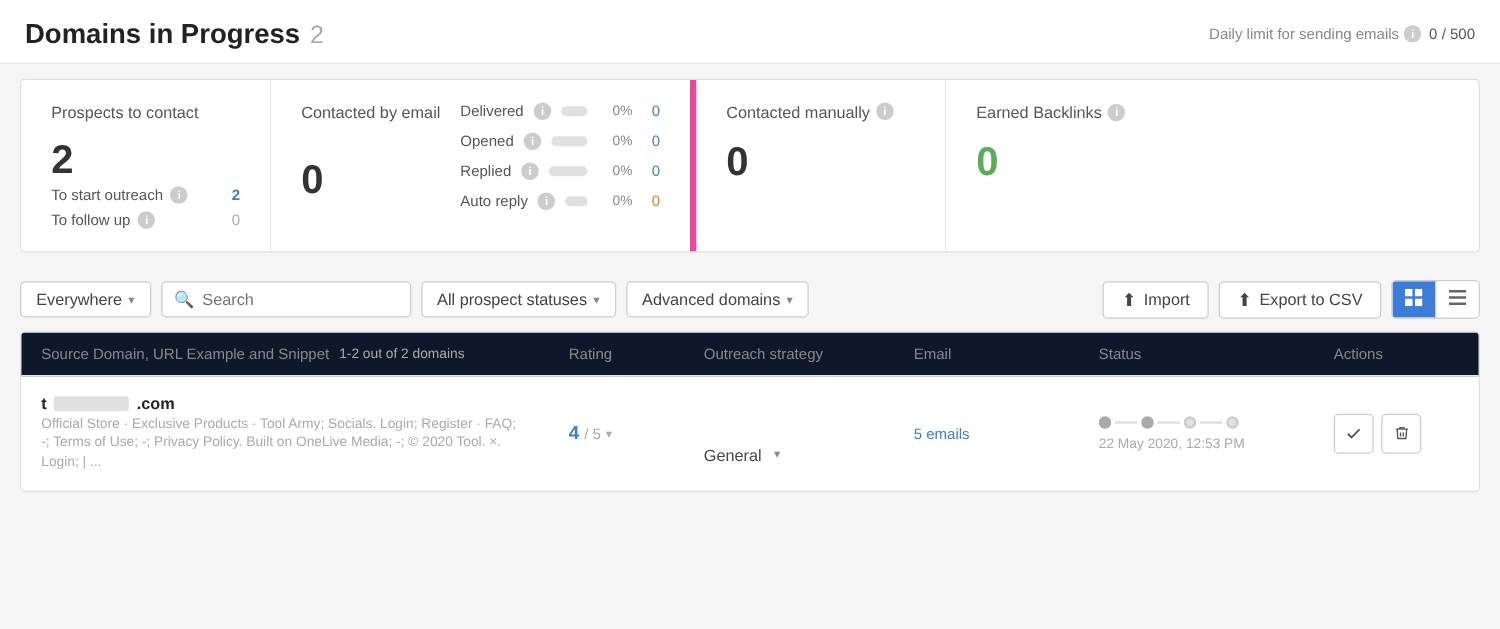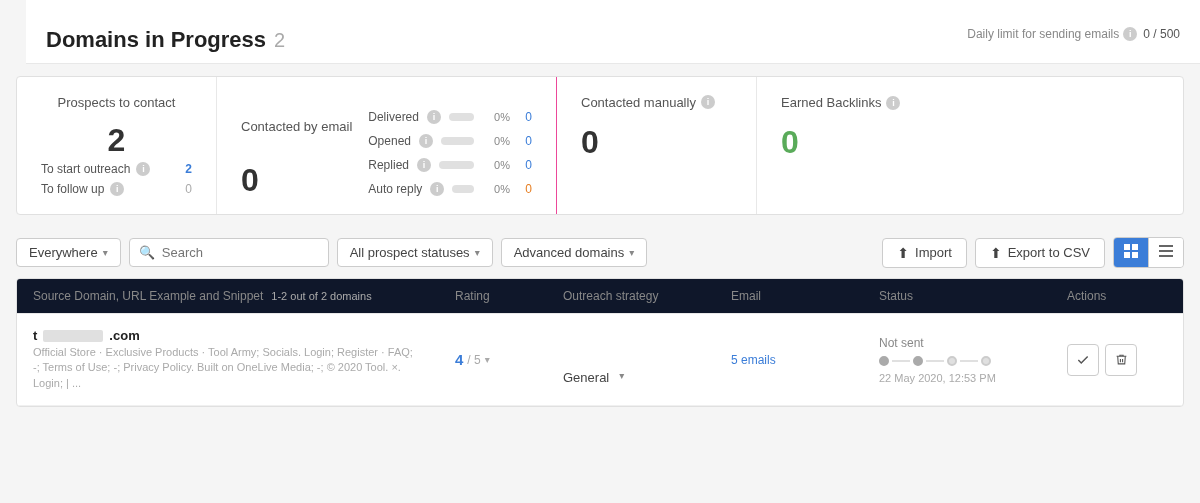--- a/index.html
+++ b/index.html
@@ -1,44 +1,44 @@
 <!DOCTYPE html>
 <html><head>
   <meta charset="utf-8">
   <style>
     * { box-sizing: border-box; margin: 0; padding: 0; }
     body { font-family: -apple-system, BlinkMacSystemFont, 'Segoe UI', sans-serif; font-size: 13px; color: #333; background: #f5f5f5; }
 
     .page-wrapper { background: #f5f5f5; min-height: 503px; }
 
     
-    .page-header { display: flex; align-items: flex-start; justify-content: space-between; padding: 27px 20px 10px; background: #fff; border-bottom: 1px solid #e8e8e8; margin-left: 26px; }
+    .page-header { display: flex; align-items: center; justify-content: space-between; padding: 14px 20px 10px; background: #fff; border-bottom: 1px solid #e8e8e8; }
     .page-title-wrap { display: flex; align-items: baseline; gap: 8px; }
     .page-title { font-size: 22px; font-weight: 700; color: #222; }
     .page-count { font-size: 20px; color: #aaa; font-weight: 400; }
     .daily-limit { display: flex; align-items: center; gap: 6px; color: #888; font-size: 12px; }
     .daily-limit-label { display: flex; align-items: center; gap: 4px; }
     .info-icon { display: inline-flex; align-items: center; justify-content: center; width: 14px; height: 14px; border-radius: 50%; background: #ccc; color: #fff; font-size: 9px; font-weight: bold; cursor: pointer; }
     .daily-limit-value { color: #555; font-size: 12px; }
 
     
     .stats-panel { background: #fff; margin: 12px 16px; border: 1px solid #e0e0e0; border-radius: 4px; display: flex; }
     .stat-section { padding: 18px 24px; flex: 0 0 auto; border-right: 1px solid #e8e8e8; }
     .stat-section:last-child { border-right: none; flex: 1; }
     .stat-section-title { font-size: 13px; color: #555; margin-bottom: 14px; }
 
     
-    .prospects-section { min-width: 200px; text-align: center; }
+    .prospects-section { min-width: 200px; }
     .prospects-big-num { font-size: 32px; font-weight: 700; color: #333; line-height: 1; margin-bottom: 4px; }
     .prospect-row { display: flex; align-items: center; gap: 6px; margin-top: 6px; font-size: 12px; color: #555; }
     .prospect-row .num-blue { color: #3b7dd8; font-weight: 600; margin-left: auto; }
     .prospect-row .num-zero { color: #aaa; margin-left: auto; }
 
     
-    .contacted-section { min-width: 340px; display: flex; gap: 16px; padding: 18px 24px; border-right: 1px solid #ec4899; align-items: flex-end; }
+    .contacted-section { min-width: 340px; display: flex; gap: 16px; padding: 18px 24px; border-right: 5px solid #ec4899; }
     .contacted-big-num { font-size: 32px; font-weight: 700; color: #333; line-height: 1; flex-shrink: 0; align-self: flex-start; margin-top: 30px; }
     .contacted-rows { flex: 1; }
     .contacted-row { display: flex; align-items: center; gap: 8px; margin-bottom: 10px; font-size: 12px; color: #555; }
     .contacted-row:last-child { margin-bottom: 0; }
     .contacted-bar-wrap { flex: 1; height: 8px; background: #e0e0e0; border-radius: 4px; }
     .contacted-bar { height: 8px; background: #c0c0c0; border-radius: 4px; width: 0%; }
     .contacted-pct { width: 28px; text-align: right; color: #888; font-size: 11px; }
     .contacted-num { width: 14px; text-align: right; color: #3b7dd8; font-size: 12px; }
     .auto-reply-num { color: #e67e22 !important; }
 
@@ -279,21 +279,20 @@
           <span>General</span>
           <span class="chevron">▾</span>
         </div>
       </div>
 
       <div class="email-cell">
         <span class="emails-count">5 emails</span>
       </div>
 
       <div class="status-cell">
-        <div class="status-label">Not sent</div>
         <div class="status-bar-track">
           <div class="status-dot filled"></div>
           <div class="status-line"></div>
           <div class="status-dot filled"></div>
           <div class="status-line"></div>
           <div class="status-dot"></div>
           <div class="status-line"></div>
           <div class="status-dot"></div>
         </div>
         <div class="status-date">22 May 2020, 12:53 PM</div>

